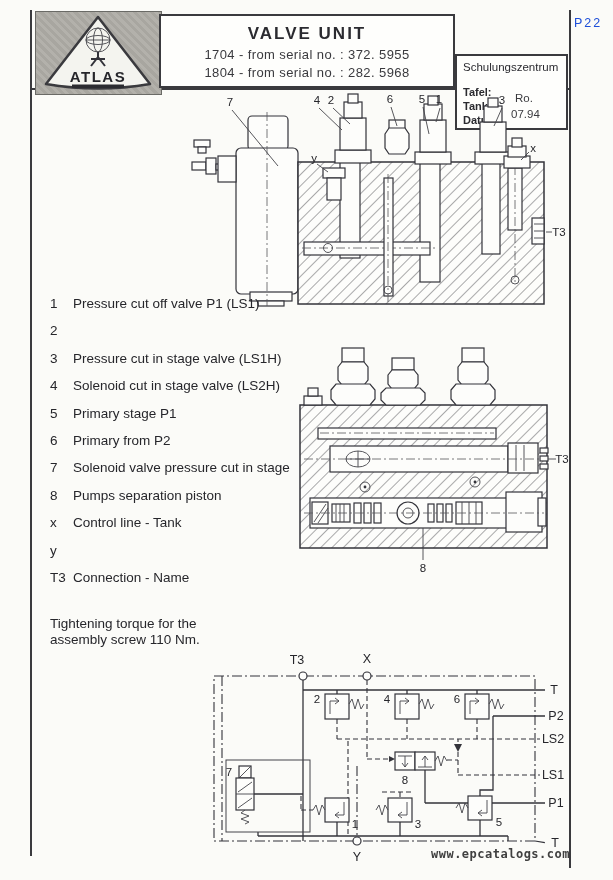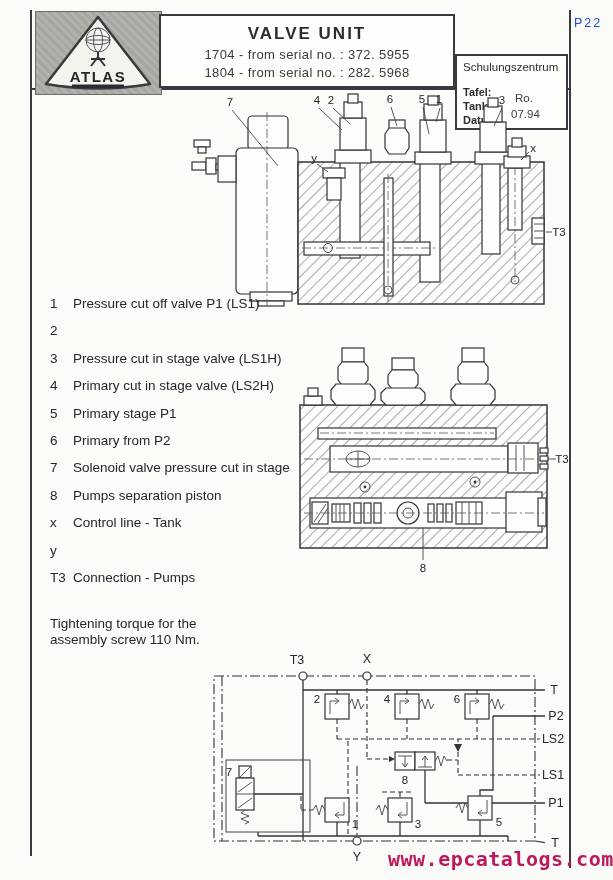--- a/index.html
+++ b/index.html
@@ -33,23 +33,23 @@
   .page-code{left:574px;top:16px;font-size:12.5px;letter-spacing:2px;color:#1d4ed8;}
   
   .vline,.hline{background:#3a3a3e;}
   
   .plist{left:50px;top:296px;width:260px;}
   .prow{height:27.4px;display:flex;align-items:flex-start;font-size:13.5px;color:#26262b;}
   .pkey{width:23px;flex:0 0 23px;}
   .note{left:50px;top:616px;font-size:13.5px;line-height:1.2;color:#26262b;}
   
   .watermark{
-    left:388px;top:847px;width:182px;text-align:left;
+    left:388px;top:847px;width:182px;text-align:right;
     font-family:"DejaVu Sans Mono", monospace;font-weight:bold;
-    font-size:20px;color:#be185d;letter-spacing:.5px;
+    font-size:12px;color:#404040;letter-spacing:.5px;
   }
   
   svg{display:block;}
   svg .ln{stroke:#33333a;stroke-width:1.3;fill:none;}
   svg .thin{stroke:#44444a;stroke-width:.9;fill:none;}
   svg .wht{fill:#fdfdfb;stroke:#33333a;stroke-width:1.2;}
   svg .cdash{stroke:#55555a;stroke-width:.8;fill:none;stroke-dasharray:9 3 2 3;}
   svg text{font-family:"Liberation Sans", sans-serif;fill:#26262b;}
   svg .cal{font-size:11.5px;}
   svg .prt{font-size:12.5px;}
@@ -292,21 +292,21 @@
     </div>
   <div class="prow">
       <span class="pkey">2</span>
     </div>
   <div class="prow">
       <span class="pkey">3</span>
       <span>Pressure cut in stage valve (LS1H)</span>
     </div>
   <div class="prow">
       <span class="pkey">4</span>
-      <span>Primary cut in stage valve (LS2H)</span>
+      <span>Solenoid cut in stage valve (LS2H)</span>
     </div>
   <div class="prow">
       <span class="pkey">5</span>
       <span>Primary stage P1</span>
     </div>
   <div class="prow">
       <span class="pkey">6</span>
       <span>Primary from P2</span>
     </div>
   <div class="prow">
@@ -319,21 +319,21 @@
     </div>
   <div class="prow">
       <span class="pkey">x</span>
       <span>Control line - Tank</span>
     </div>
   <div class="prow">
       <span class="pkey">y</span>
     </div>
   <div class="prow">
       <span class="pkey">T3</span>
-      <span>Connection - Pumps</span>
+      <span>Connection - Name</span>
     </div>
 </div>
 
 <div class="abs note">
   <div>Tightening torque for the</div>
   <div>assembly screw 110 Nm.</div>
 </div>
 
 <svg class="abs" style="left:198px;top:646px;" width="376" height="230" viewBox="0 0 376 230">
 

